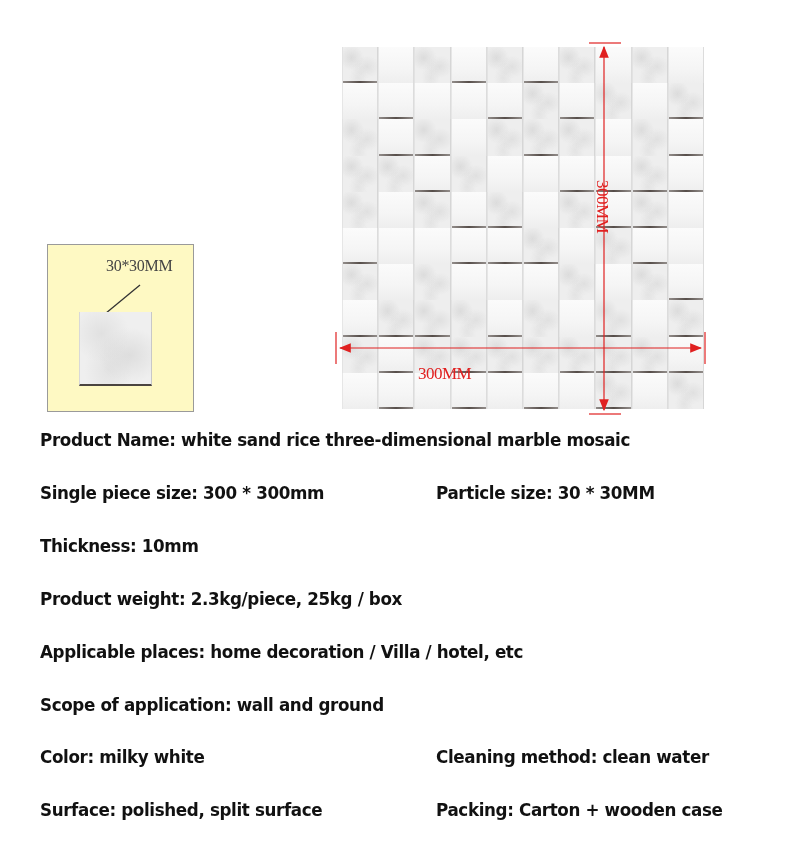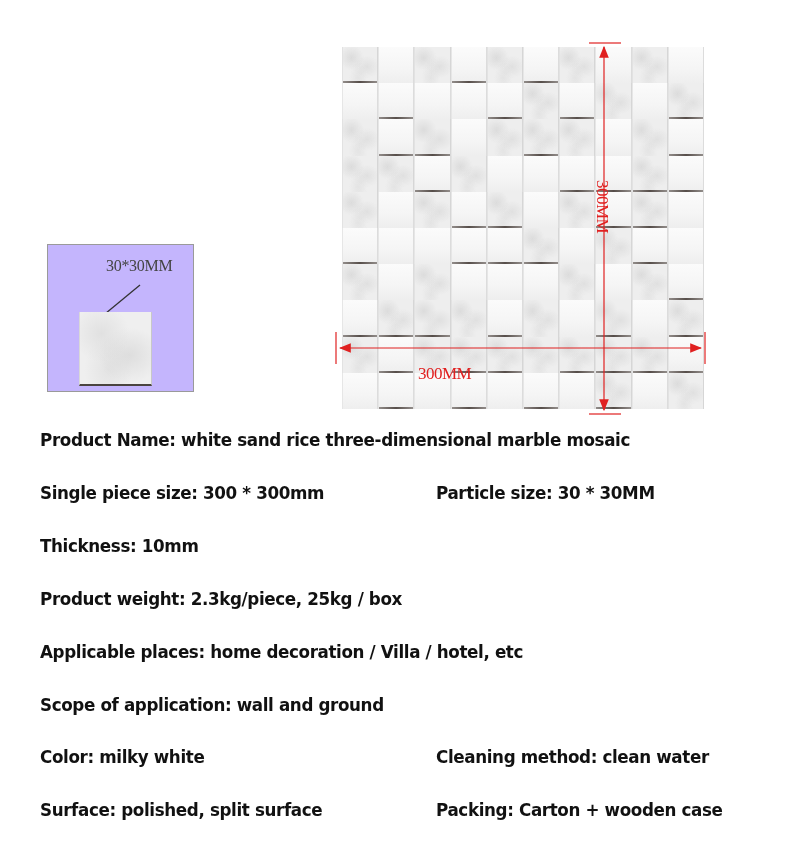--- a/index.html
+++ b/index.html
@@ -14,24 +14,24 @@
       overflow: hidden;
       font-family: "Liberation Sans", "DejaVu Sans", sans-serif;
     }
 
     
     .sample-box {
       position: absolute;
       left: 47px;
       top: 244px;
       width: 147px;
-      height: 148px;
+      height: 168px;
       border: 1px solid #9a9a9a;
       box-sizing: border-box;
-      background: #c4b5fd;
+      background: #fef9c3;
     }
     .sample-label {
       position: absolute;
       left: 58px;
       top: 12px;
       font-family: "Liberation Serif", "DejaVu Serif", serif;
       font-size: 16px;
       color: #444;
       letter-spacing: -0.3px;
     }

